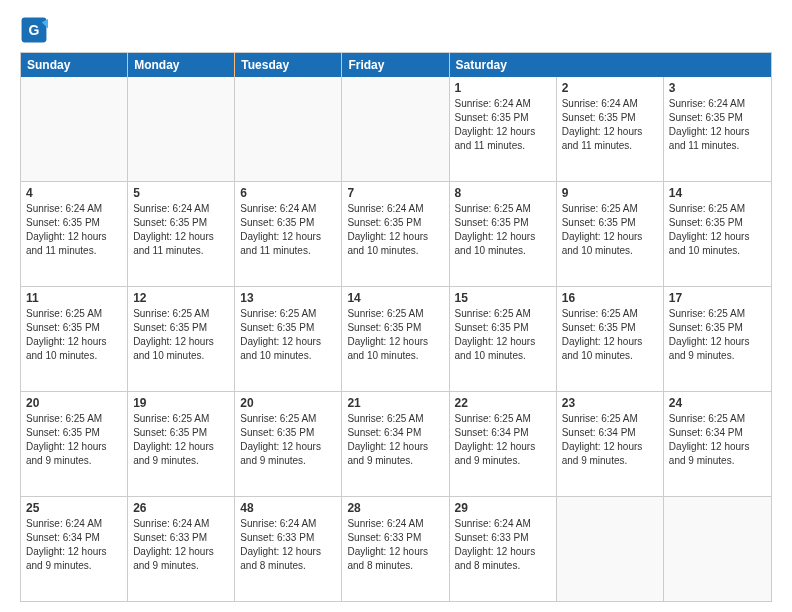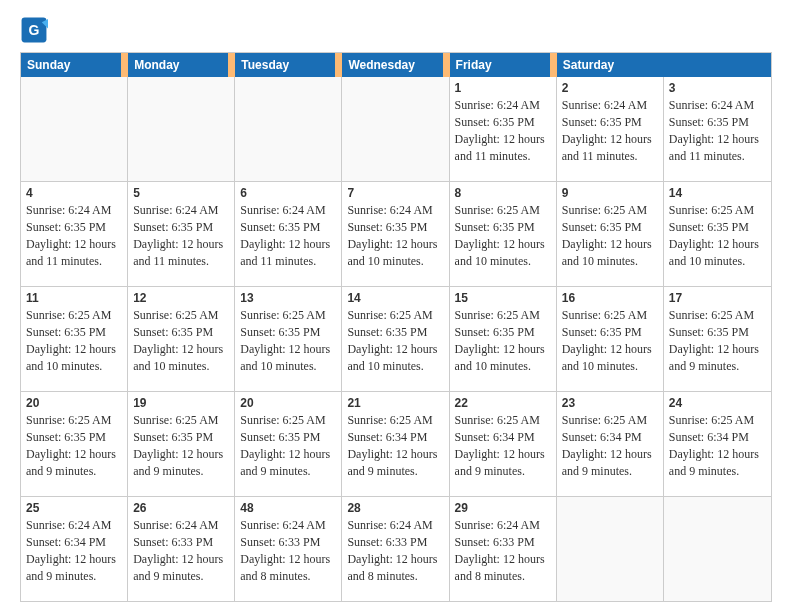--- a/index.html
+++ b/index.html
@@ -63,21 +63,21 @@
     .cal-header {
       display: grid;
       grid-template-columns: repeat(7, 1fr);
       background: #1a6eb5;
     }
     .cal-header-cell {
       color: #fff;
       font-size: 12px;
       font-weight: bold;
       padding: 5px 6px;
-      border-right: 7px solid #fdba74;
+      border-right: 1px solid #fdba74;
     }
     .cal-header-cell:last-child { border-right: none; }
     .cal-body {
       flex: 1;
       display: flex;
       flex-direction: column;
     }
     .cal-row {
       display: grid;
       grid-template-columns: repeat(7, 1fr);
@@ -95,24 +95,23 @@
     }
     .cal-cell:last-child { border-right: none; }
     .cal-cell.empty { background: #f9f9f9; }
     .day-num {
       font-size: 12px;
       font-weight: bold;
       display: block;
       margin-bottom: 1px;
     }
     .day-info {
-      font-size: 12px;
+      font-size: 10px;
       color: #333;
       line-height: 1.4;
-      font-family: Liberation Serif, serif;
     }
   </style>
 </head>
 <body>
 
 <div class="page">
   <div class="header">
     <div class="logo">
       <svg class="logo-icon" viewBox="0 0 36 36">
         <rect x="2" y="2" width="32" height="32" rx="4" fill="#1a6eb5"></rect>
@@ -128,21 +127,20 @@
       <div class="title-month"></div>
       <div class="title-location"></div>
     </div>
   </div>
 
   <div class="calendar">
     <div class="cal-header">
     <div class="cal-header-cell">Sunday</div>
         <div class="cal-header-cell">Monday</div>
         <div class="cal-header-cell">Tuesday</div>
-        <div class="cal-header-cell">Wednesday</div>
         <div class="cal-header-cell">Friday</div>
         <div class="cal-header-cell">Saturday</div>
       </div>
     <div class="cal-body">
     <div class="cal-row">
           <div class="cal-cell empty"></div>
           <div class="cal-cell empty"></div>
           <div class="cal-cell empty"></div>
           <div class="cal-cell empty"></div>
           <div class="cal-cell">

